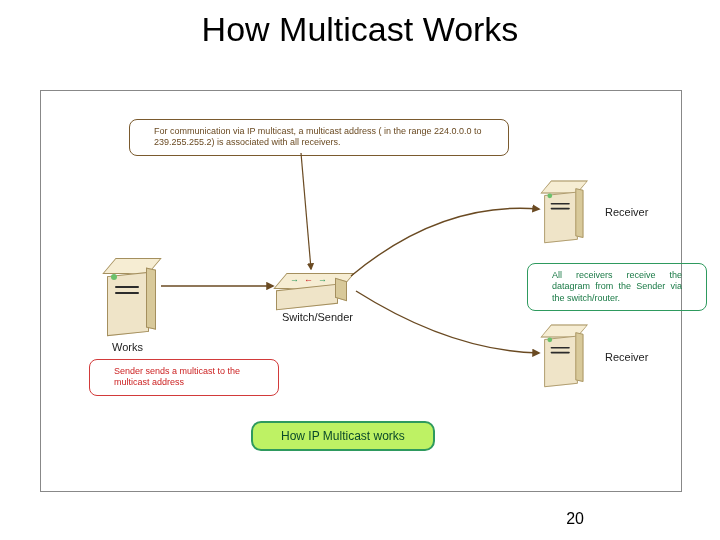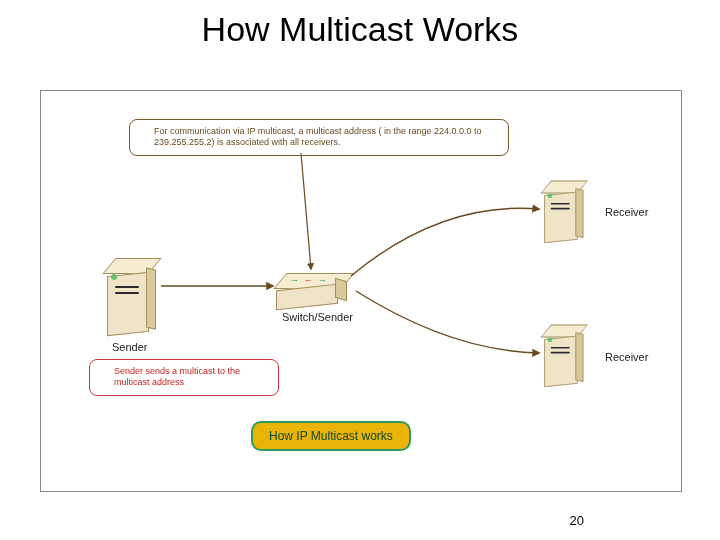--- a/index.html
+++ b/index.html
@@ -1,25 +1,25 @@
 <!DOCTYPE html>
 <html><head>
 <meta charset="utf-8">
 <style>
   html,body{margin:0;padding:0;width:720px;height:540px;font-family:"Segoe UI",Arial,sans-serif;background:#fff;color:#000;}
   .slide{position:relative;width:604px;height:540px;}
   .title{position:absolute;top:10px;left:0;width:720px;text-align:center;font-size:34px;font-weight:400;}
   .frame{position:absolute;top:90px;left:40px;width:640px;height:400px;border:1px solid #888;background:#fff;}
-  .pagenum{position:absolute;right:20px;bottom:12px;font-size:13px;}
+  .pagenum{position:absolute;right:20px;bottom:12px;font-size:16px;}
   .box{position:absolute;border-radius:8px;font-size:9px;line-height:1.25;padding:6px 24px;}
   .box.brown{border:1px solid #7a5a2e;color:#6a4a22;}
   .box.red{border:1px solid #d23a3a;color:#c22;}
   .box.green{border:1px solid #2e9a5e;color:#1a7a46;}
   .label{position:absolute;font-size:11px;color:#222;padding-left:9px;}
-  .titlebtn{position:absolute;border:2px solid #2e9a5e;background:#eab308;border-radius:10px;padding:6px 16px;font-size:12px;color:#0a4a2a;}
+  .titlebtn{position:absolute;border:2px solid #2e9a5e;background:#bef264;border-radius:10px;padding:6px 28px;font-size:12px;color:#0a4a2a;}
   
   .server{position:absolute;width:60px;height:78px;}
   .srv-body{position:absolute;left:4px;bottom:0;width:40px;height:58px;
     background:#efe4c8;border:1px solid #a48f5e;
     transform:skewY(-6deg);}
   .srv-body::after{content:"";position:absolute;right:-8px;top:-4px;width:8px;height:58px;
     background:#d8c99a;border:1px solid #a48f5e;transform:skewY(18deg);}
   .srv-top{position:absolute;left:6px;top:2px;width:44px;height:14px;
     background:#f6edd3;border:1px solid #a48f5e;transform:skewX(-40deg);}
   .srv-slot{position:absolute;left:12px;width:24px;height:2px;background:#2b2b2b;border-radius:1px;}
@@ -46,21 +46,21 @@
 
     <div class="box brown" style="top:28px;left:88px;width:330px">For communication via IP multicast, a multicast address ( in the range 224.0.0.0 to 239.255.255.2) is associated with all receivers.</div>
 
     <div class="server" style="top:165px;left:62px">
       <div class="srv-top"></div>
         <div class="srv-body"></div>
       <div class="srv-slot s1"></div>
         <div class="srv-slot s2"></div>
         <div class="srv-power"></div>
     </div>
-    <div class="label" style="top:250px;left:62px">Sender</div>
+    <div class="label" style="top:250px;left:62px">Works</div>
 
     <div class="box red" style="top:268px;left:48px;width:140px">Sender sends a multicast to the multicast address</div>
 
     <div class="switch" style="top:182px;left:235px">
       <div class="sw-top"></div>
         <div class="sw-body"></div>
       <span class="sw-arrow a1">→</span>
         <span class="sw-arrow a2">←</span>
         <span class="sw-arrow a3">→</span>
     </div>
@@ -69,20 +69,21 @@
 
     <div class="server" style="top:88px;left:500px;transform:scale(.8);transform-origin:top left">
       <div class="srv-top"></div>
         <div class="srv-body"></div>
       <div class="srv-slot s1"></div>
         <div class="srv-slot s2"></div>
         <div class="srv-power"></div>
     </div>
     <div class="label" style="top:115px;left:555px">Receiver</div>
 
+    <div class="box green" style="top:172px;left:486px;width:130px;text-align:justify">All receivers receive the datagram from the Sender via the switch/router.</div>
 
     <div class="server" style="top:232px;left:500px;transform:scale(.8);transform-origin:top left">
       <div class="srv-top"></div>
         <div class="srv-body"></div>
       <div class="srv-slot s1"></div>
         <div class="srv-slot s2"></div>
         <div class="srv-power"></div>
     </div>
     <div class="label" style="top:260px;left:555px">Receiver</div>
 

